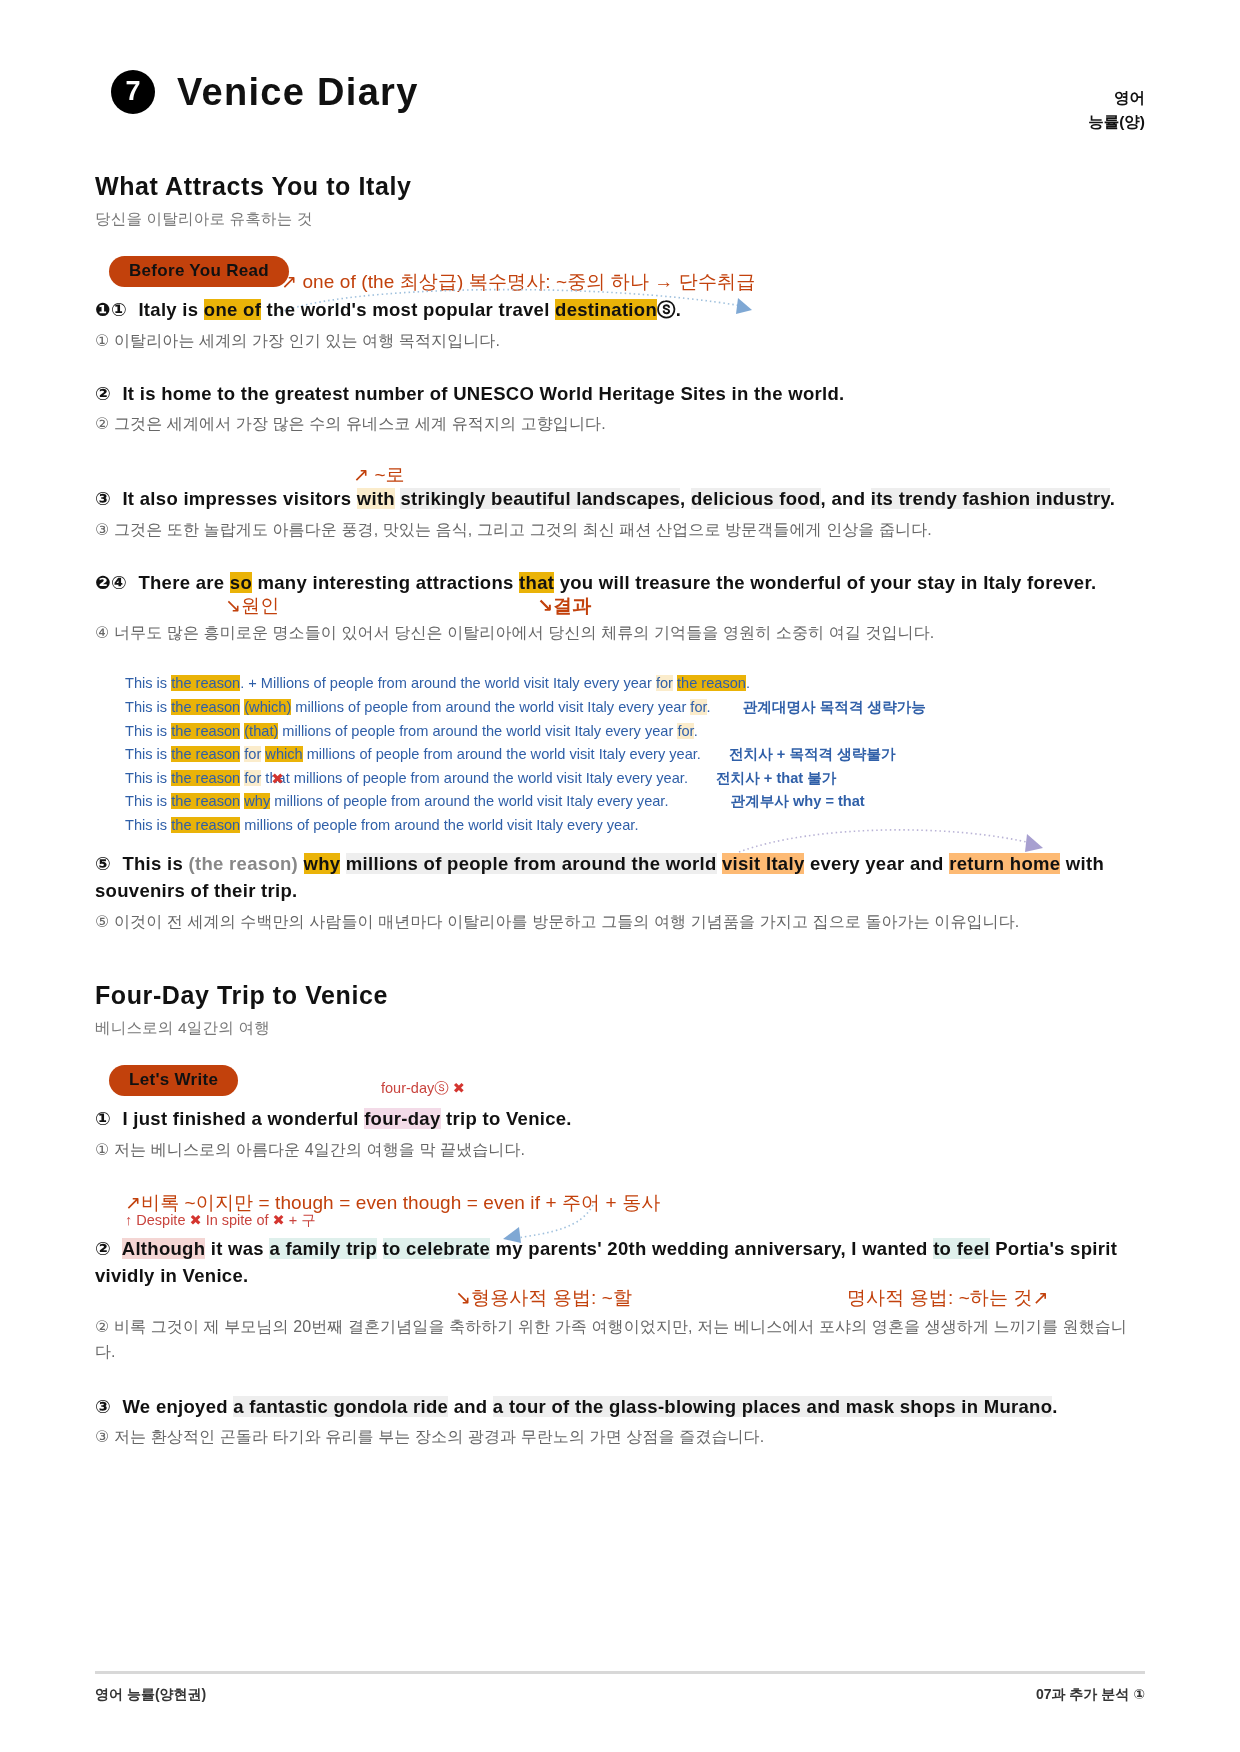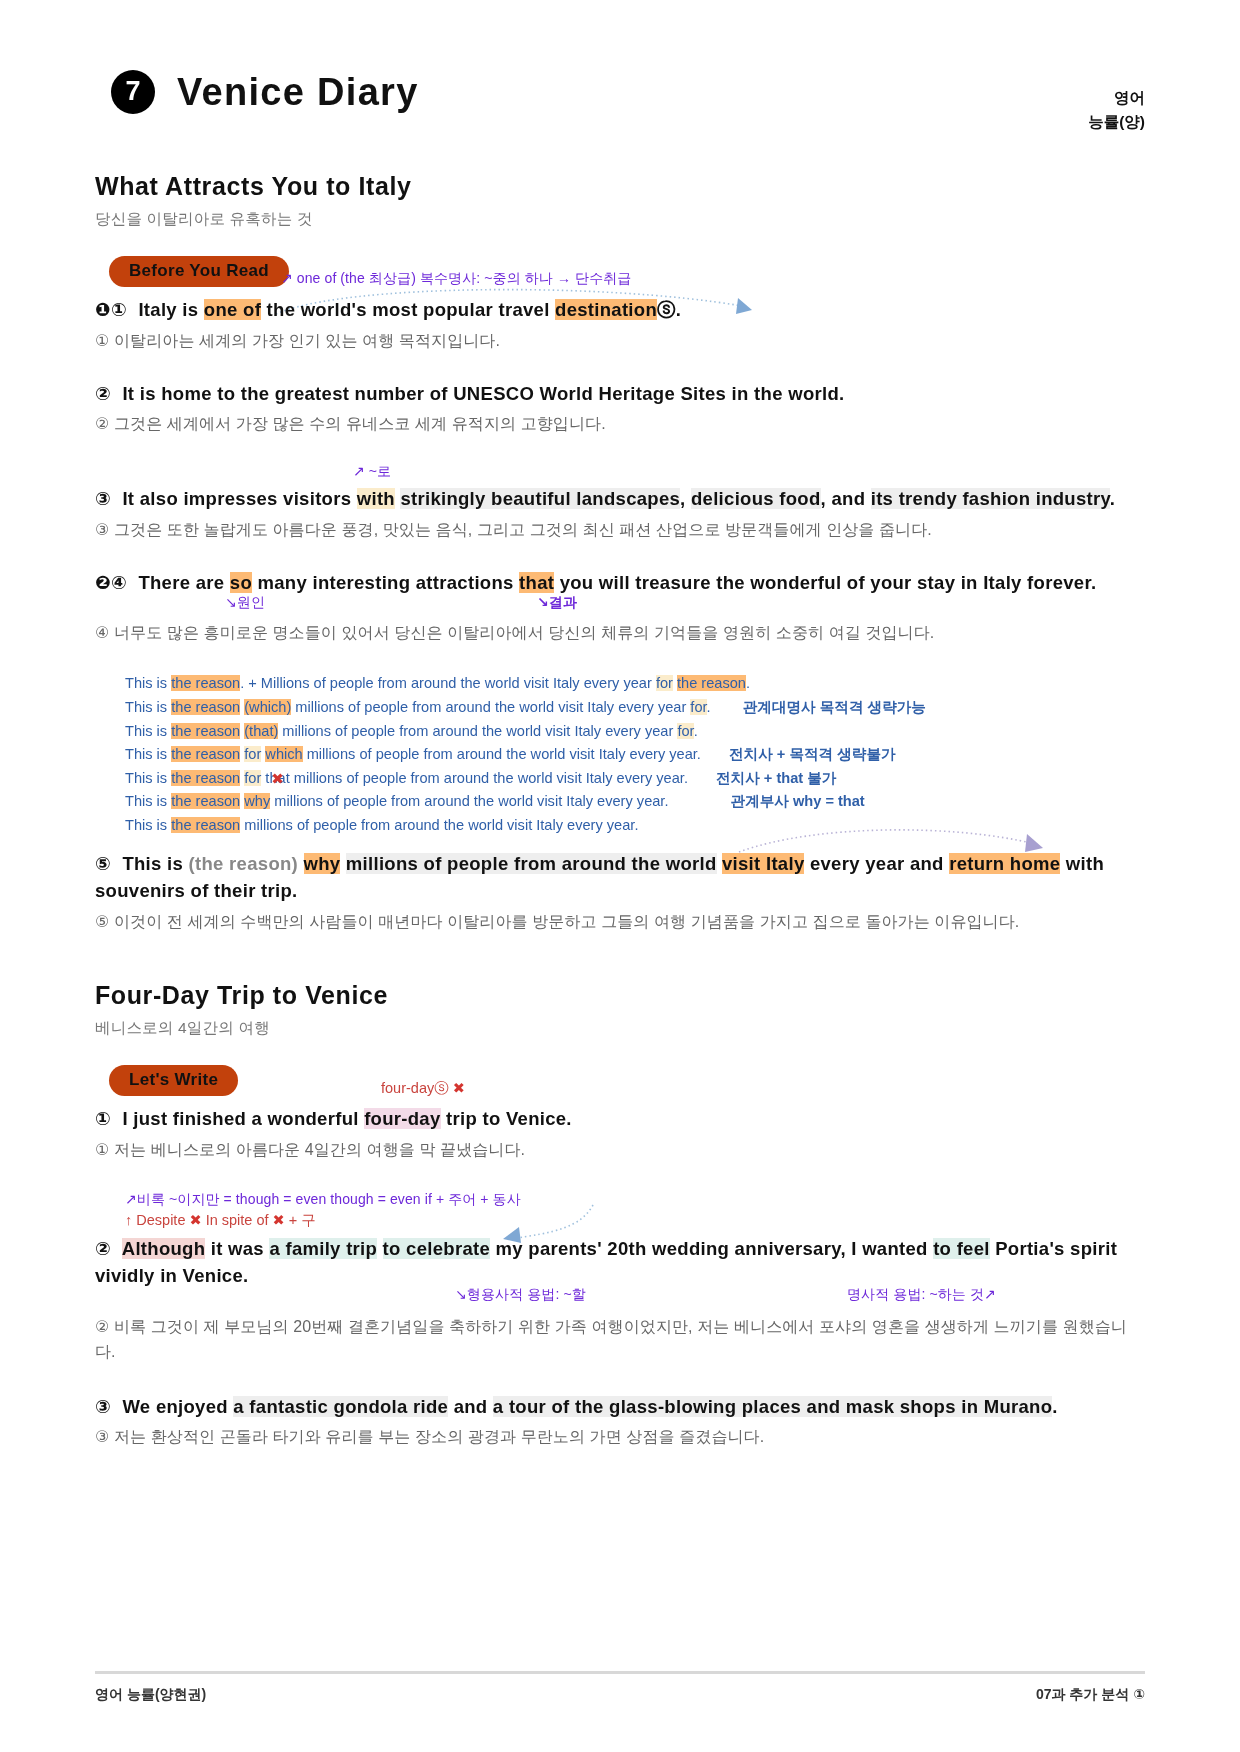--- a/index.html
+++ b/index.html
@@ -63,34 +63,34 @@
     display:block;
   }
   .en-line .num{font-weight:bold;margin-right:6px;}
   .bullet{font-weight:bold;}
   .ko-line{
     font-size:16px;color:#666;line-height:1.55;margin-top:5px;
     letter-spacing:.1px;font-weight:normal;
   }
 
   
-  .hl-blue{background:#fdba74;}
+  .hl-blue{background:#eab308;}
   .hl-grey{background:#eeeeee;}
   .hl-yellow{background:#fbeccb;}
   .hl-pink{background:#f3dbe8;}
   .hl-red{background:#f4d6d4;}
   .hl-mint{background:#dff0ec;}
   .hl-lav{background:#fdba74;}
   .paren{color:#888;font-weight:bold;}
   .circ{font-weight:bold;}
 
   
   .anno{
-    color:#6d28d9;
-    font-size:14px;
+    color:#c2410c;
+    font-size:19px;
     line-height:1.45;
     letter-spacing:.1px;
     white-space:nowrap;
     font-weight:normal;
   }
   .anno-red{color:#c9443e;font-size:14.5px;white-space:nowrap;}
   .anno-row{margin-bottom:2px;}
   .xmark{color:#d4352f;font-weight:bold;}
 
   .reason-block{margin:6px 0 4px 30px;}

